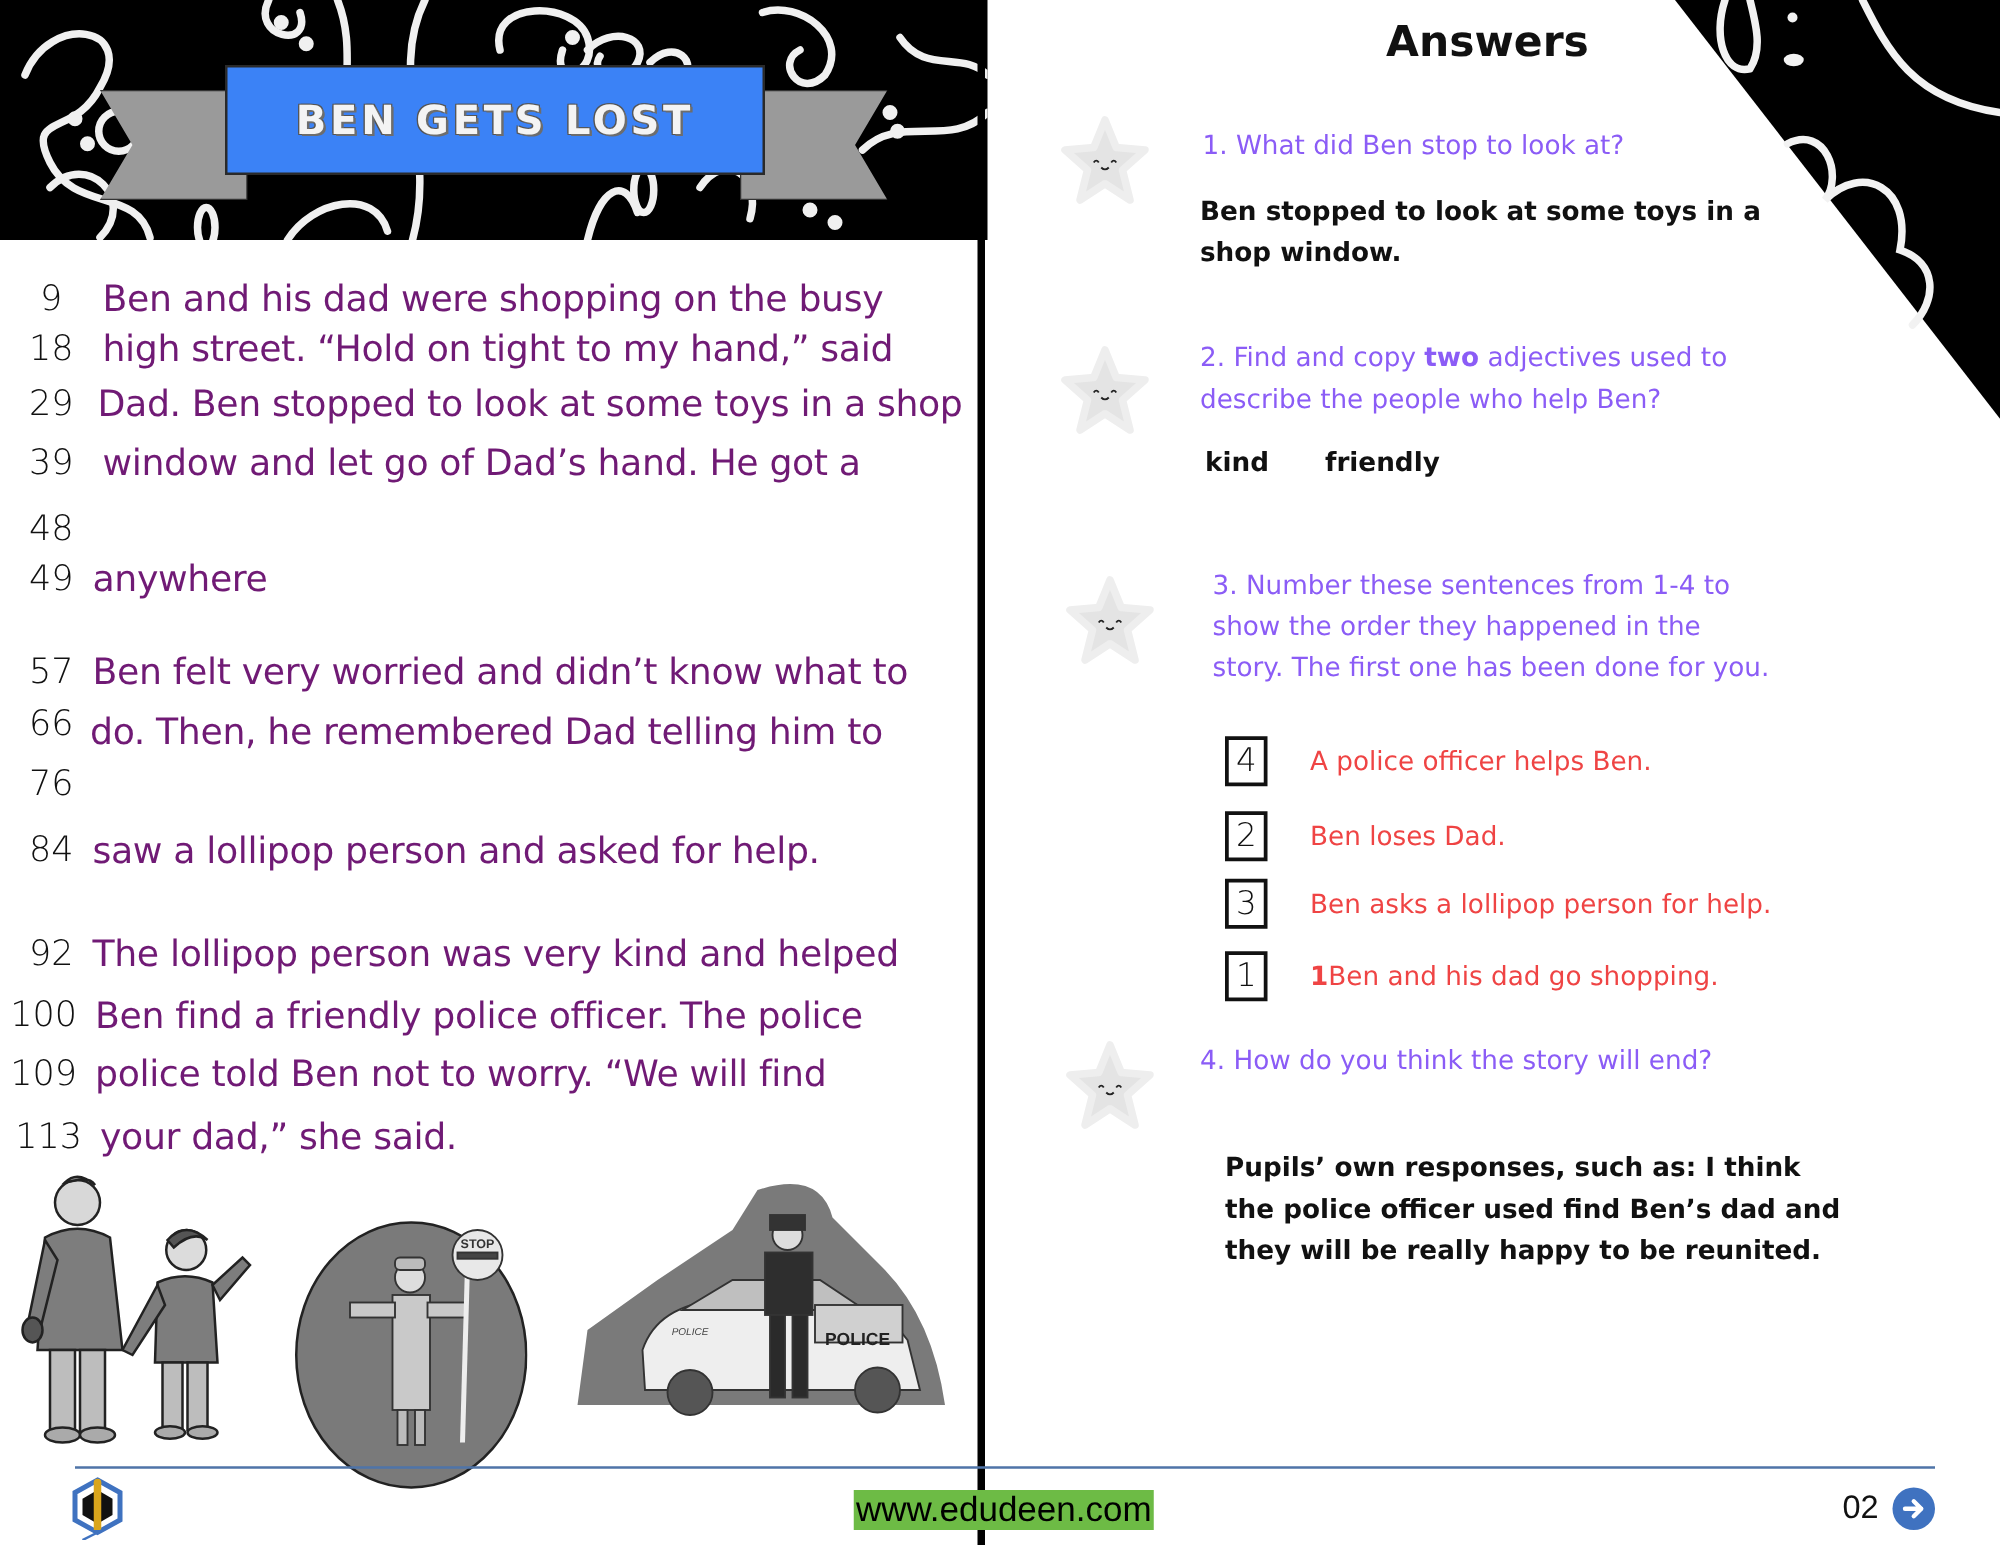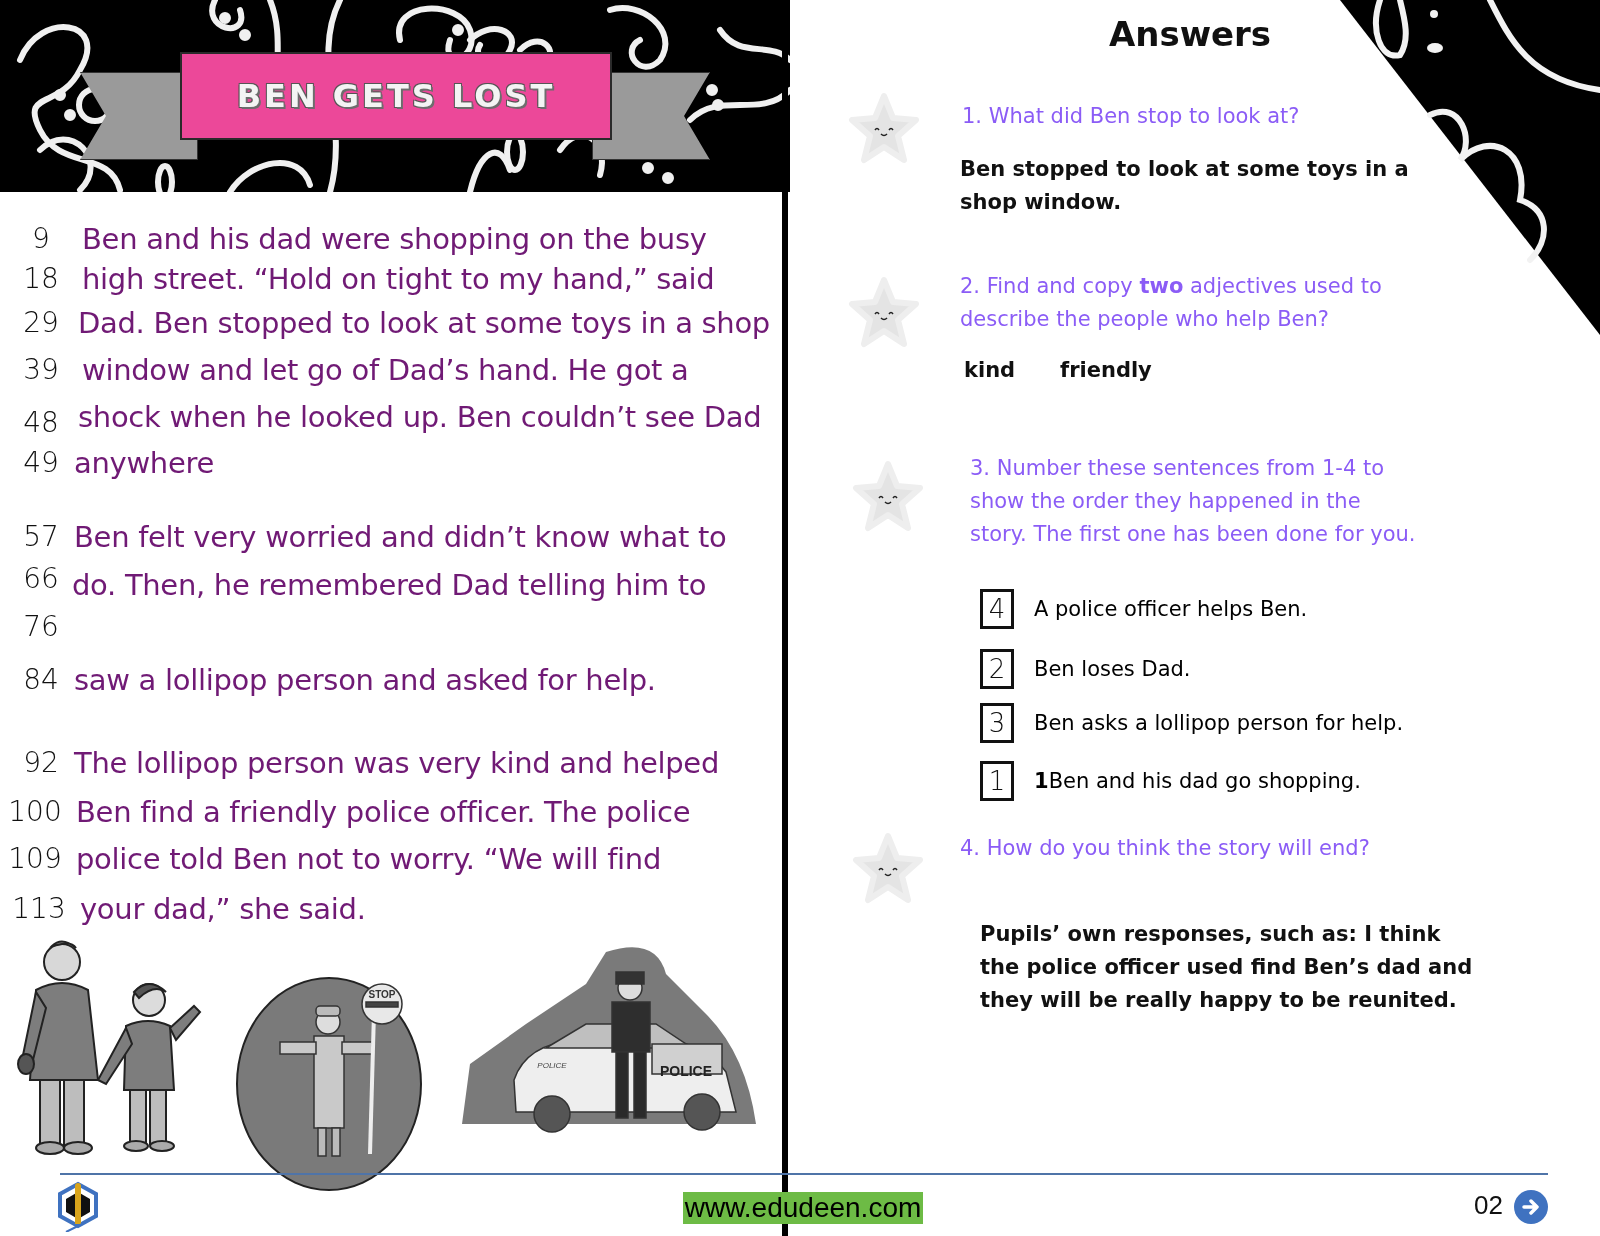--- a/index.html
+++ b/index.html
@@ -11,21 +11,21 @@
     .header-band {
       position: absolute; left: 0; top: 0; width: 790px; height: 192px;
       background: #000; overflow: hidden;
     }
     .header-band svg.doodles { position: absolute; left: 0; top: 0; }
     .banner-tail { position: absolute; top: 72px; width: 118px; height: 88px; background: #9a9a9a; border: 1px solid #333; }
     .banner-tail.left { left: 80px; clip-path: polygon(0 0, 100% 0, 100% 100%, 0 100%, 22% 50%); }
     .banner-tail.right { left: 592px; clip-path: polygon(0 0, 100% 0, 78% 50%, 100% 100%, 0 100%); }
     .banner-main {
       position: absolute; left: 180px; top: 52px; width: 432px; height: 88px;
-      background: #ec4899; border: 2px solid #2a2a2a;
+      background: #3b82f6; border: 2px solid #2a2a2a;
       display: flex; align-items: center; justify-content: center;
     }
     .banner-title {
       font-family: "DejaVu Sans", sans-serif; font-weight: bold; font-size: 32px;
       letter-spacing: 3px; color: #f4f4f4;
       text-shadow: 2px 2px 0 #6d6d6d, -1px -1px 0 #555, 1px -1px 0 #555, -1px 1px 0 #555;
     }
 
     .story { position: absolute; left: 0; top: 220px; width: 780px; }
     .story-line { position: absolute; left: 0; width: 780px; height: 40px; white-space: nowrap; }
@@ -58,21 +58,21 @@
     .q-text b { font-weight: bold; }
     .a-text {
       position: absolute; font-family: "DejaVu Sans", sans-serif; font-weight: bold;
       font-size: 21px; color: #111; line-height: 33px;
     }
     .seq-row { position: absolute; left: 980px; height: 42px; display: flex; align-items: center; }
     .seq-box {
       width: 34px; height: 40px; border: 3px solid #111; display: flex; align-items: center; justify-content: center;
       font-family: "DejaVu Sans", sans-serif; font-size: 26px; color: #111; font-weight: 300;
     }
-    .seq-text { margin-left: 20px; font-family: "DejaVu Sans", sans-serif; font-size: 21px; color: #000000; }
+    .seq-text { margin-left: 34px; font-family: "DejaVu Sans", sans-serif; font-size: 21px; color: #ef4444; }
     .seq-text b { font-weight: bold; }
 
     
     .footer-rule { position: absolute; left: 60px; top: 1173px; width: 1488px; height: 2px; background: #4f74a8; }
     .logo { position: absolute; left: 56px; top: 1180px; width: 44px; height: 52px; }
     .site-badge {
       position: absolute; left: 683px; top: 1192px; width: 240px; height: 32px;
       background: #6dbb45; color: #000000; display: flex; align-items: center; justify-content: center;
       font-family: "Liberation Sans", sans-serif; font-size: 28px;
     }
@@ -138,21 +138,20 @@
     <div class="story-line" style="top:86px">
       <span class="line-num">29</span>
       <span class="line-text">Dad. Ben stopped to look at some toys in a shop</span>
     </div>
     <div class="story-line" style="top:133px">
       <span class="line-num">39</span>
       <span class="line-text" style="left:82px">window and let go of Dad’s hand. He got a</span>
     </div>
     <div class="story-line" style="top:180px">
       <span class="line-num" style="top:6px">48</span>
-      <span class="line-text">shock when he looked up. Ben couldn’t see Dad</span>
     </div>
     <div class="story-line" style="top:226px">
       <span class="line-num">49</span>
       <span class="line-text" style="left:74px">anywhere</span>
     </div>
 
     <div class="story-line" style="top:300px">
       <span class="line-num">57</span>
       <span class="line-text" style="left:74px">Ben felt very worried and didn’t know what to</span>
     </div>

